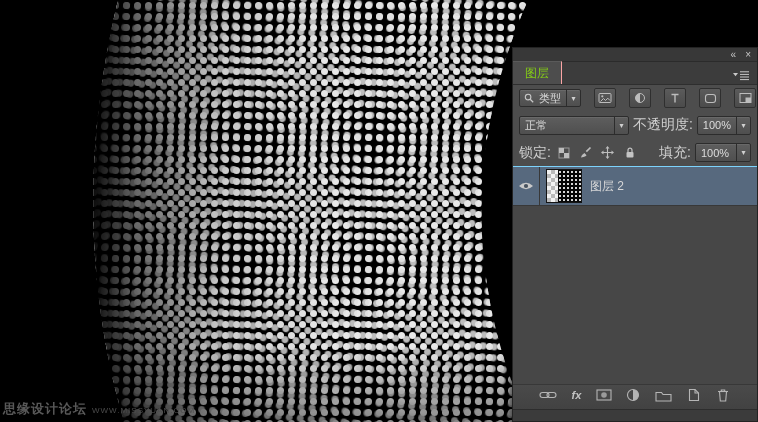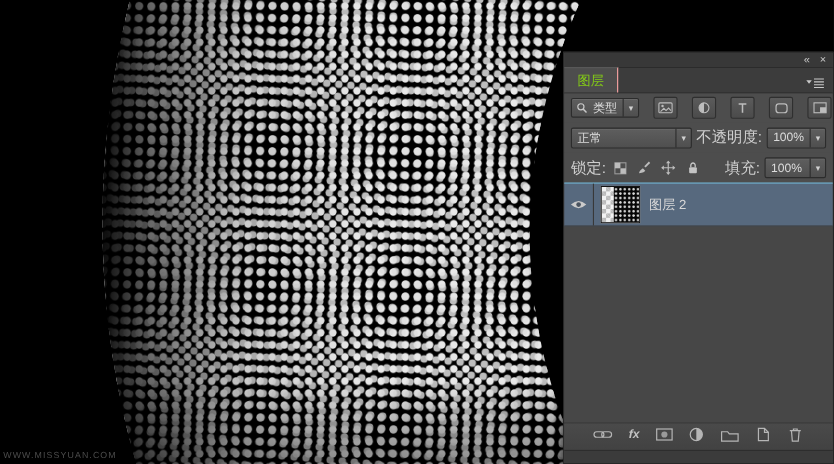--- a/index.html
+++ b/index.html
@@ -120,20 +120,21 @@
     <rect width="758" height="422" fill="#000000"></rect>
     <g filter="url(#soft)">
       <path d="M118 0 C 84 140, 84 284, 124 422 L 528 422 C 466 284, 466 140, 528 0 Z" fill="url(#dotsA)"></path>
       <path d="M118 0 C 84 140, 84 284, 124 422 L 528 422 C 466 284, 466 140, 528 0 Z" fill="url(#dotsB)" opacity="0.85"></path>
     </g>
     <path d="M118 0 C 84 140, 84 284, 124 422 L 528 422 C 466 284, 466 140, 528 0 Z" fill="url(#leftShade)"></path>
     <rect width="758" height="422" fill="url(#bottomShade)"></rect>
   </svg>
 
   <div class="watermark">
+    <span class="wm-name">思缘设计论坛</span>
     <span class="wm-url">WWW.MISSYUAN.COM</span>
   </div>
 
   <div class="panel">
 
     <div class="ctrl-strip">
       <span class="wc">«</span>
       <span class="wc">×</span>
     </div>
 

